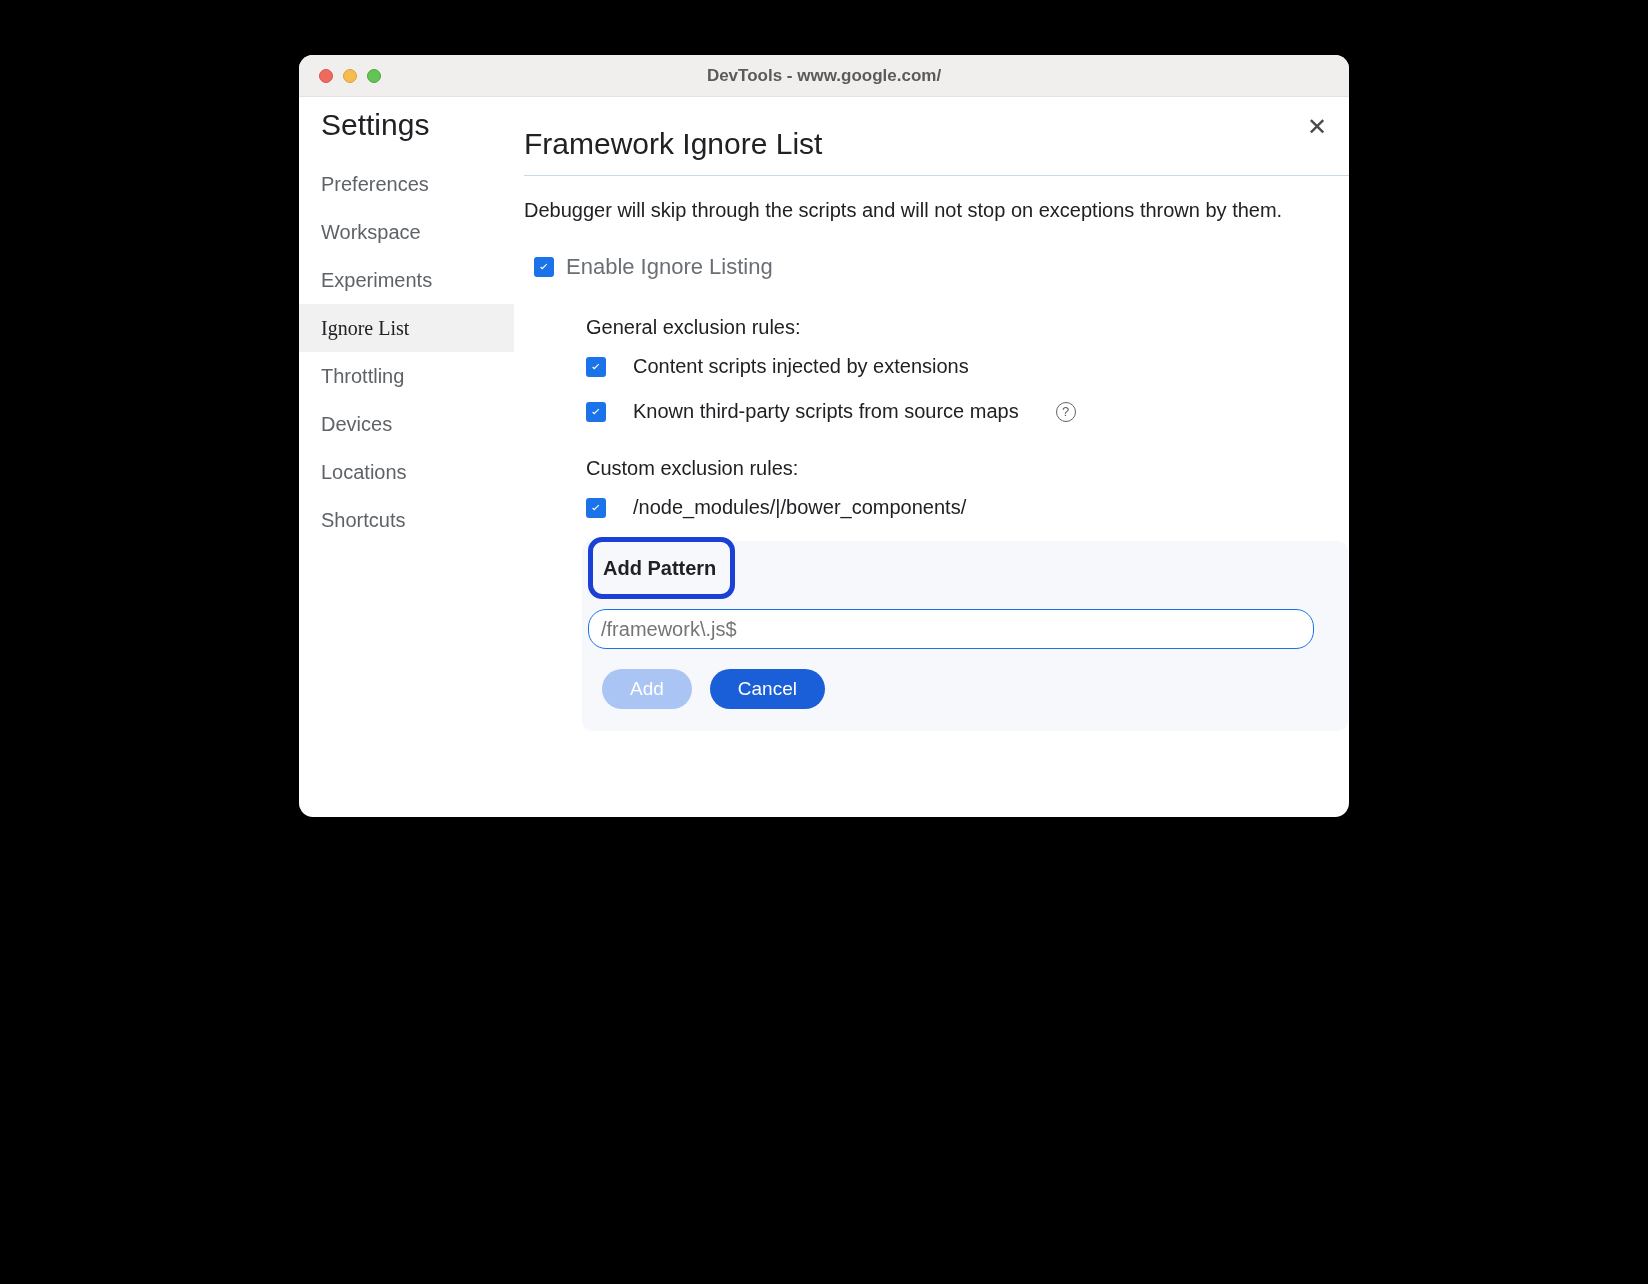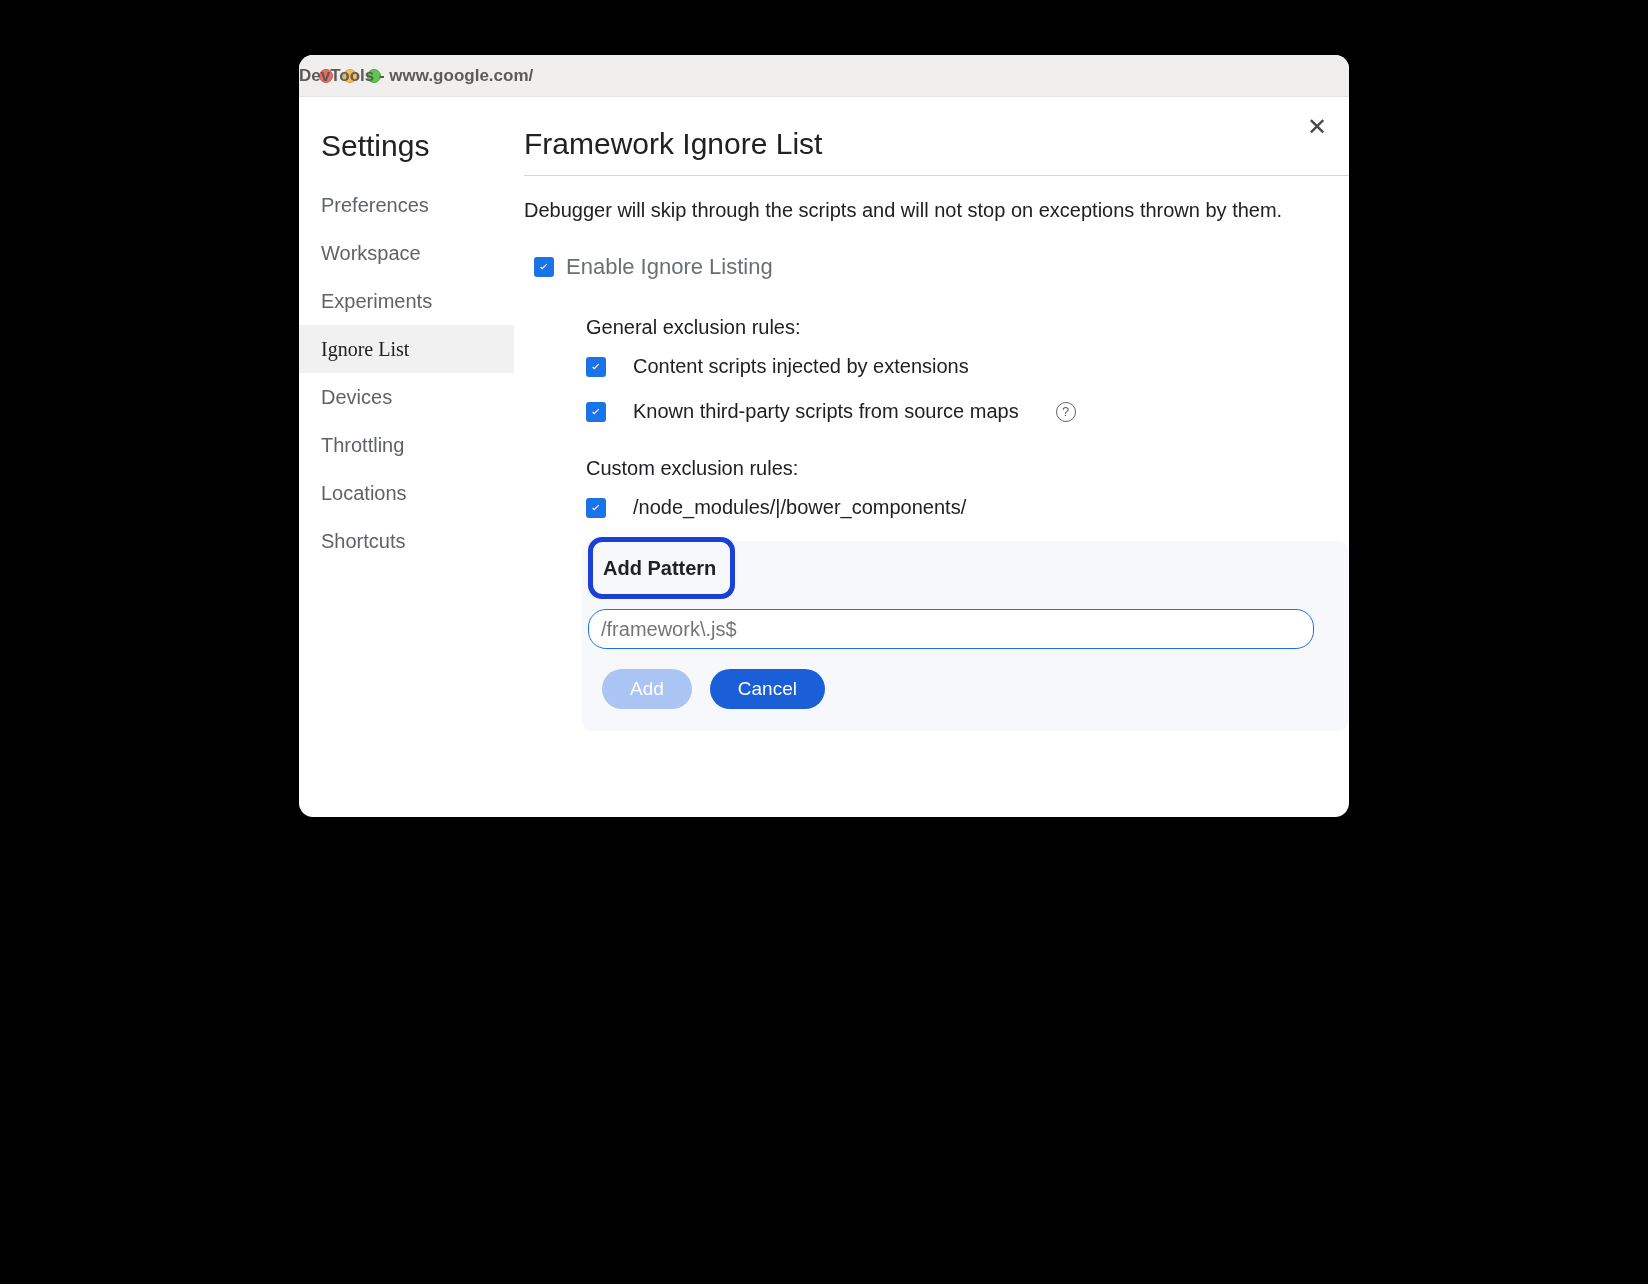--- a/index.html
+++ b/index.html
@@ -33,21 +33,21 @@
     gap: 10px;
     padding-left: 20px;
   }
   .tl { width: 14px; height: 14px; border-radius: 50%; }
   .tl.red { background: #ee6a5f; border: 0.5px solid #d4564b; }
   .tl.yellow { background: #f5bd4f; border: 0.5px solid #d9a33c; }
   .tl.green { background: #61c454; border: 0.5px solid #4fa63f; }
   .titlebar-title {
     position: absolute;
     left: 0; right: 0;
-    text-align: left;
+    text-align: center;
     font-size: 17px;
     font-weight: 600;
     color: #5b5b5b;
     pointer-events: none;
   }
   .content {
     display: flex;
     min-height: 720px;
     position: relative;
   }
@@ -56,21 +56,21 @@
     top: 18px;
     right: 22px;
     font-size: 24px;
     color: #4a4a4a;
     cursor: pointer;
     font-weight: 400;
     line-height: 1;
   }
   .sidebar {
     width: 215px;
-    padding: 32px 0 0 0;
+    padding: 11px 0 0 0;
     flex-shrink: 0;
   }
   .sidebar-title {
     font-size: 30px;
     font-weight: 400;
     color: #202124;
     padding: 0 0 18px 22px;
   }
   .sidebar-item {
     padding: 12px 0 12px 22px;
@@ -218,22 +218,22 @@
 
   <div class="content">
     <div class="close-x">✕</div>
 
     <div class="sidebar">
       <div class="sidebar-title">Settings</div>
       <div class="sidebar-item">Preferences</div>
       <div class="sidebar-item">Workspace</div>
       <div class="sidebar-item">Experiments</div>
       <div class="sidebar-item selected">Ignore List</div>
+      <div class="sidebar-item">Throttling</div>
       <div class="sidebar-item">Devices</div>
-      <div class="sidebar-item">Throttling</div>
       <div class="sidebar-item">Locations</div>
       <div class="sidebar-item">Shortcuts</div>
     </div>
 
     <div class="main">
       <div class="page-title">Framework Ignore List</div>
       <div class="description">Debugger will skip through the scripts and will not stop on exceptions thrown by them.</div>
 
       <div class="check-row top">
         <div class="checkbox">

